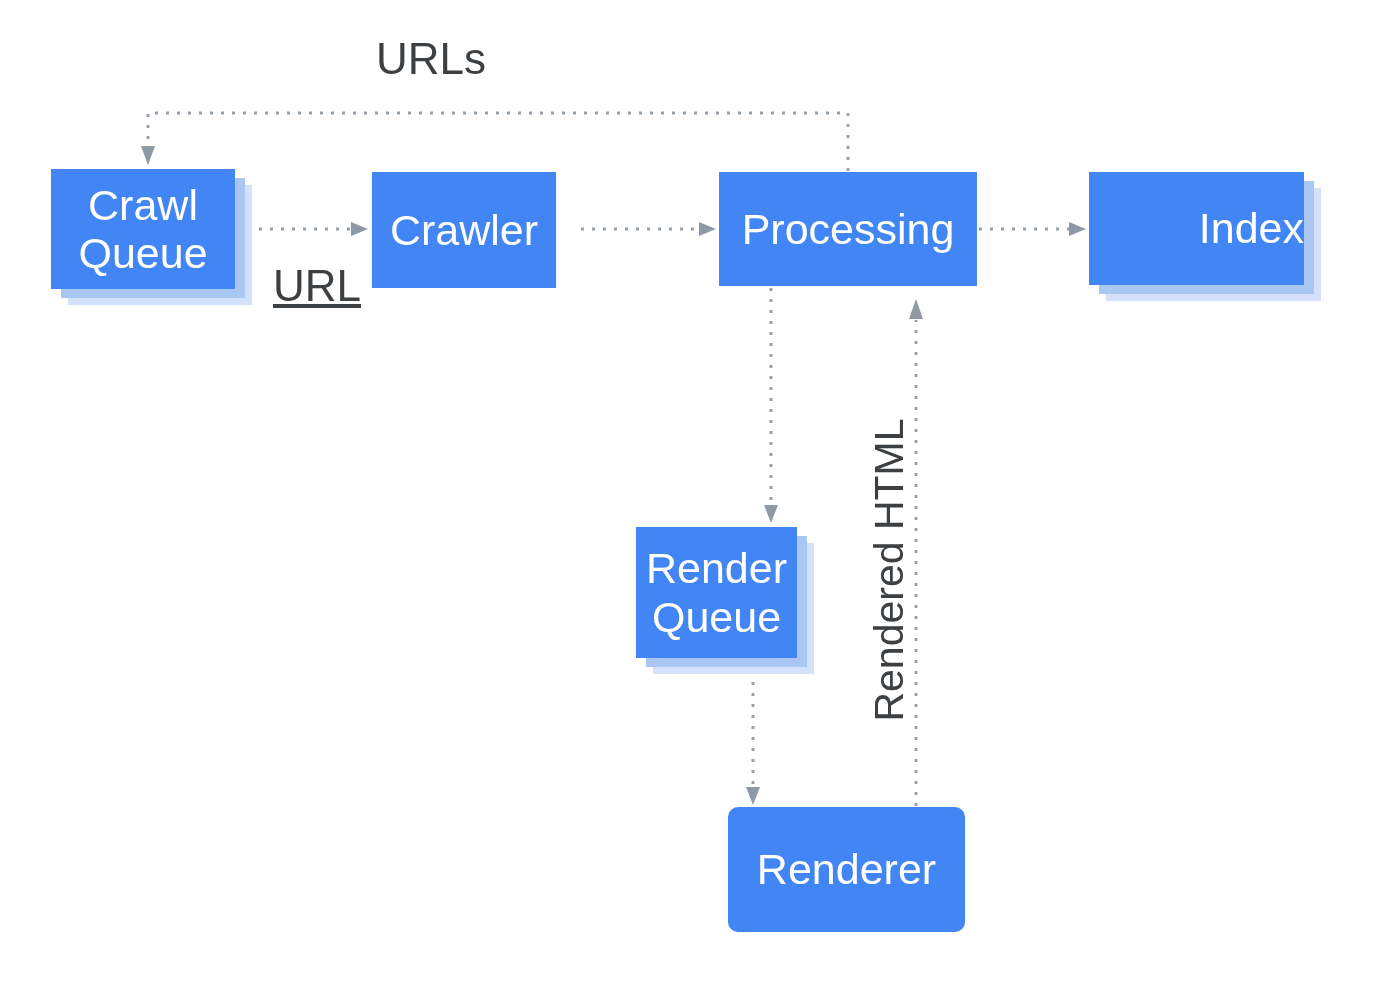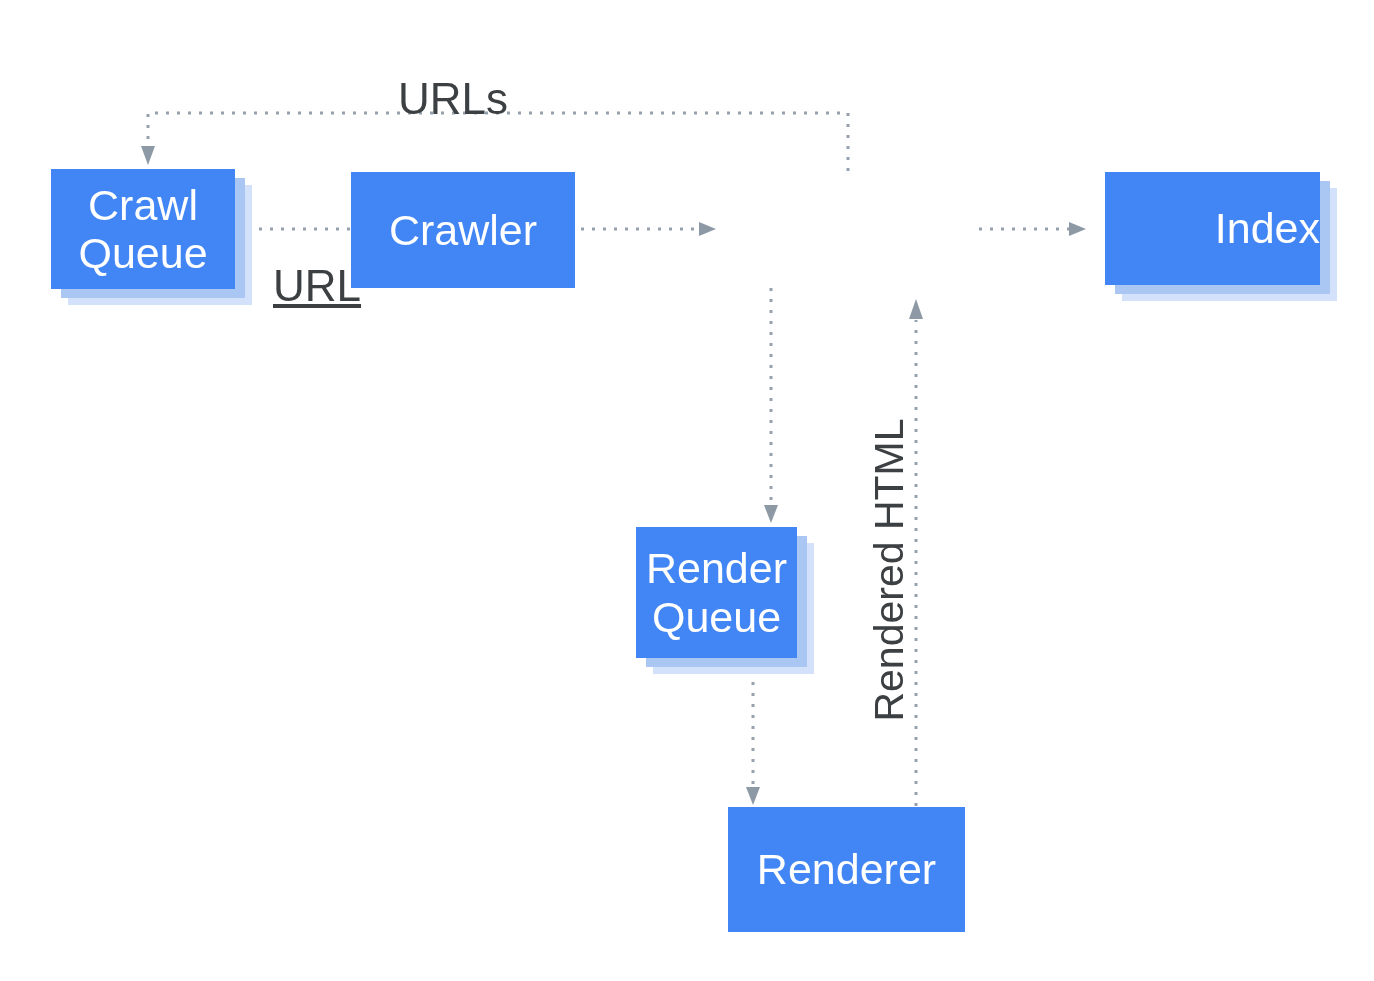--- a/index.html
+++ b/index.html
@@ -44,33 +44,33 @@
     font-size: 43px;
     line-height: 1.12;
     z-index: 2;
   }
   .node.shadowed {
     box-shadow: 10px 9px 0 var(--shadow-inner, #aac6f3),
                 17px 16px 0 var(--shadow-outer, #d4e1fa);
     justify-content: flex-end;
   }
   .node-crawl-queue  { left: 51px;   top: 169px; width: 184px; height: 120px; }
-  .node-crawler      { left: 351px;  top: 172px; width: 224px; height: 116px; }
+  .node-crawler      { left: 372px;  top: 172px; width: 184px; height: 116px; }
   .node-processing   { left: 719px;  top: 172px; width: 258px; height: 114px; }
-  .node-index        { left: 1089px; top: 172px; width: 215px; height: 113px; margin-left: 16px; }
+  .node-index        { left: 1089px; top: 172px; width: 215px; height: 113px; }
   .node-render-queue { left: 636px;  top: 527px; width: 161px; height: 131px; }
-  .node-renderer     { left: 728px;  top: 807px; width: 237px; height: 125px; }
+  .node-renderer     { left: 728px;  top: 807px; width: 237px; height: 125px; border-radius: 10px; }
   .edge-label {
     position: absolute;
     color: var(--label-text, #3c4043);
     font-size: 44px;
     white-space: nowrap;
     z-index: 1;
   }
-  .label-urls { left: 398px; top: 34px; margin-top: 40px; }
+  .label-urls { left: 376px; top: 34px; }
   .label-url  { left: 273px; top: 261px; text-decoration: underline; }
   .label-html { left: 597px; top: 261px; }
   .label-rendered-html {
     left: 727px;
     top: 548px;
     width: 322px;
     height: 44px;
     font-size: 41px;
     text-align: center;
     transform: rotate(-90deg);
@@ -107,20 +107,23 @@
   </svg>
 
   <div class="node node-crawl-queue shadowed">
     <span>Crawl Queue</span>
   </div>
 
   <div class="node node-crawler">
     <span>Crawler</span>
   </div>
 
+  <div class="node node-processing">
+    <span>Processing</span>
+  </div>
 
   <div class="node node-index shadowed">
     <span>Index</span>
   </div>
 
   <div class="node node-render-queue shadowed">
     <span>Render Queue</span>
   </div>
 
   <div class="node node-renderer">

